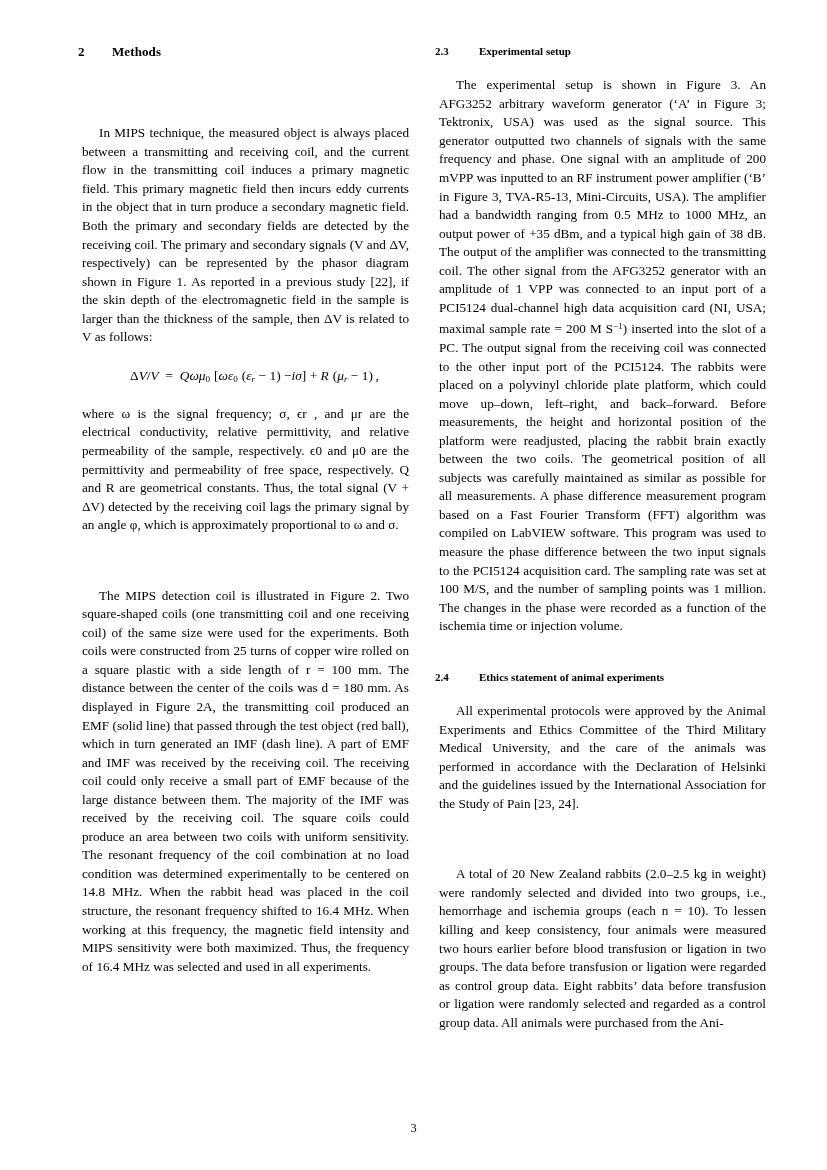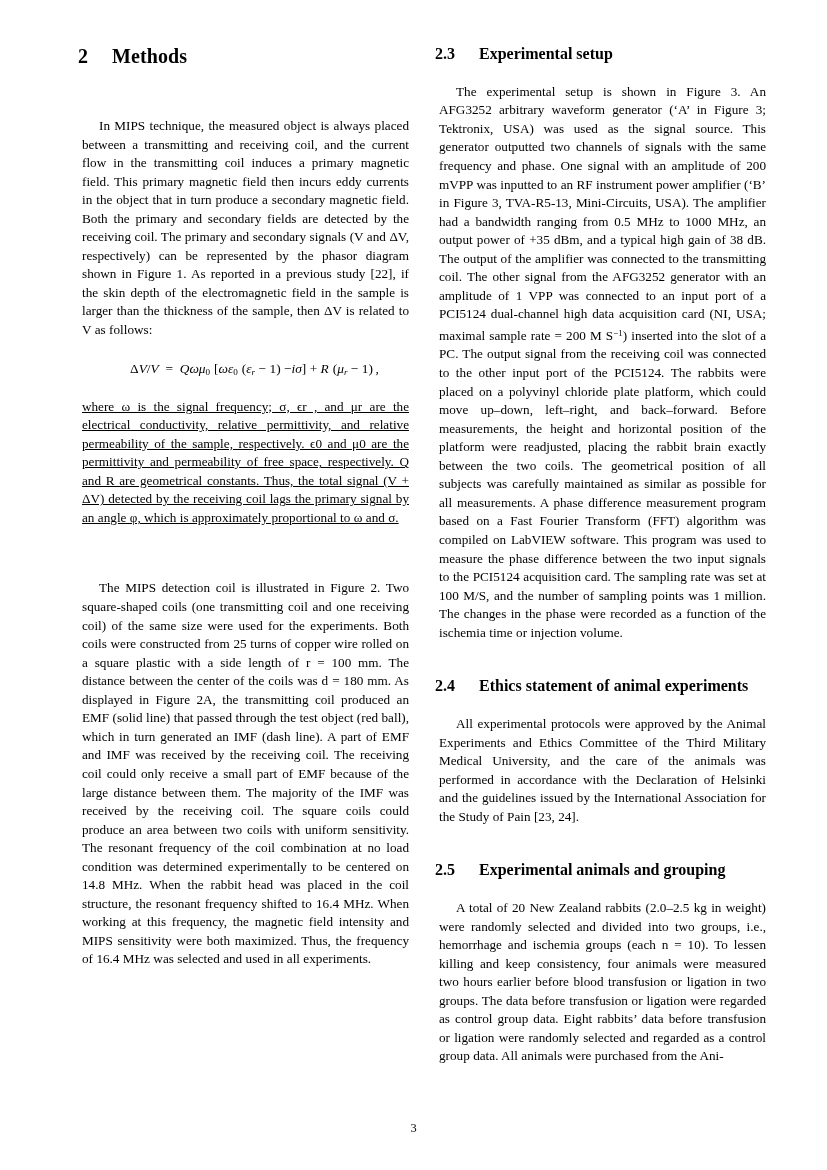--- a/index.html
+++ b/index.html
@@ -31,33 +31,33 @@
     column-gap: 22px;
     align-items: flex-start;
   }
   .col {
     width: 335px;
     flex: 0 0 335px;
   }
 
   
   h1.sec {
-    font-size: 20px;
+    font-size: 13px;
     font-weight: bold;
-    margin: 0 0 0 0;
+    margin: 0 0 16px 0;
     padding: 0;
     line-height: 1.25;
     letter-spacing: 0.1px;
   }
   h1.sec .num {
     display: inline-block;
     min-width: 34px;
   }
   h2.subsec {
-    font-size: 16px;
+    font-size: 11px;
     font-weight: bold;
     margin: 0;
     padding: 0;
     line-height: 1.30;
     text-align: justify;
     text-justify: inter-word;
     padding-left: 44px;
     text-indent: -44px;
   }
   h2.subsec .num {
@@ -77,21 +77,21 @@
   p.body {
     font-size: 13.2px;
     line-height: 18.55px;
     margin: 4px;
     text-align: justify;
     text-justify: inter-word;
     text-indent: 17px;
     hyphens: none;
     word-spacing: 0.1px;
   }
-  p.body.noindent { text-indent: 0; text-decoration: underline; }
+  p.body.noindent { text-indent: 0; }
 
   .eq {
     font-size: 13.4px;
     margin: 0;
     padding: 16px 0 15px 18px;
     line-height: 1.3;
     text-align: center;
     white-space: nowrap;
   }
   .mi { font-style: italic; font-family: "Liberation Serif", serif; }
@@ -176,23 +176,20 @@
         <h2 class="subsec">
           <span class="num">2.4</span><span>Ethics statement of animal experiments</span>
         </h2>
 
         <div class="sp-after-h2"></div>
 
         <p class="body">All experimental protocols were approved by the Animal Experiments and Ethics Committee of the Third Military Medical University, and the care of the animals was performed in accordance with the Declaration of Helsinki and the guidelines issued by the International Association for the Study of Pain [23, 24].</p>
 
         <div class="sp-before-h2-big"></div>
 
-        <h2 class="subsec nowrap-h">
-          <span class="num">2.5</span><span>Experimental animals and grouping</span>
-        </h2>
 
         <div class="sp-after-h2"></div>
 
         <p class="body">A total of 20 New Zealand rabbits (2.0–2.5 kg in weight) were randomly selected and divided into two groups, i.e., hemorrhage and ischemia groups (each n = 10). To lessen killing and keep consistency, four animals were measured two hours earlier before blood transfusion or ligation in two groups. The data before transfusion or ligation were regarded as control group data. Eight rabbits’ data before transfusion or ligation were randomly selected and regarded as a control group data. All animals were purchased from the Ani-</p>
 
       </div>
 
     </div>
   </div>
 

